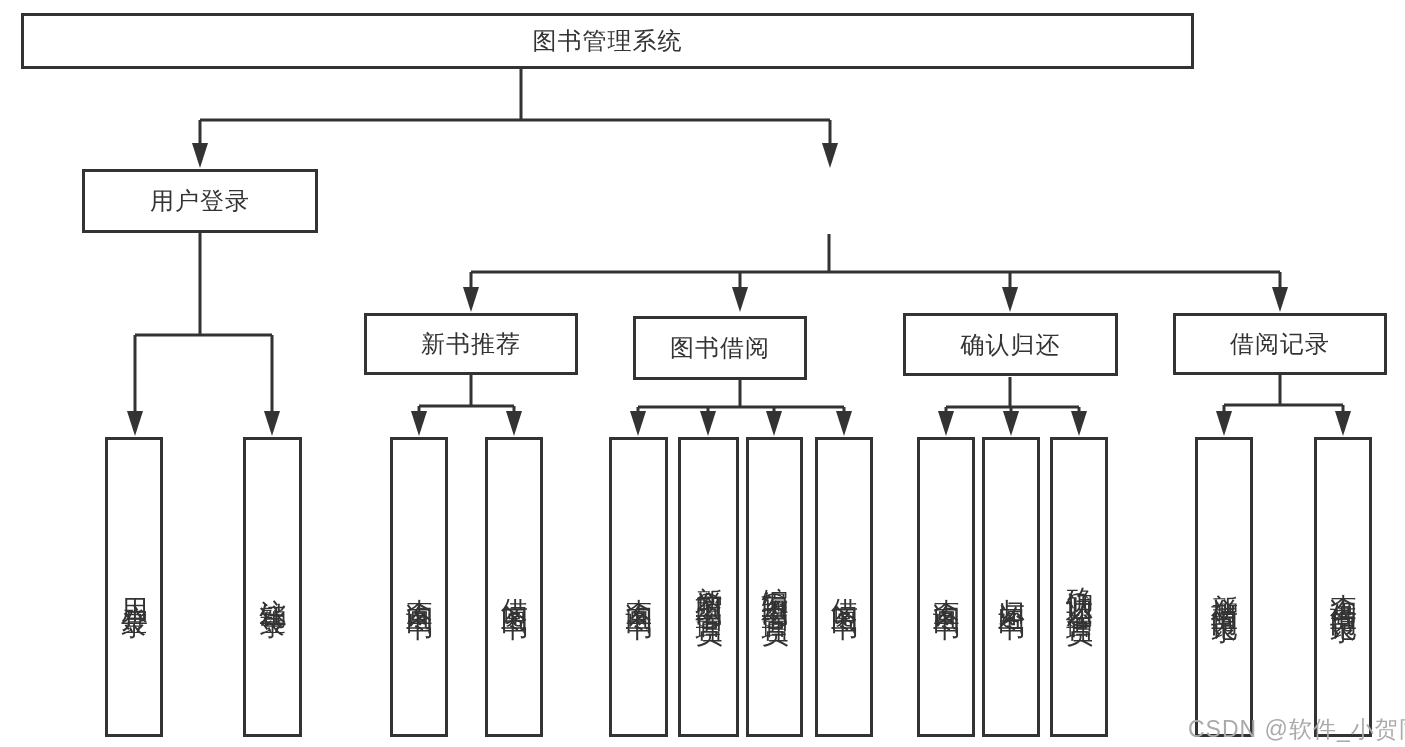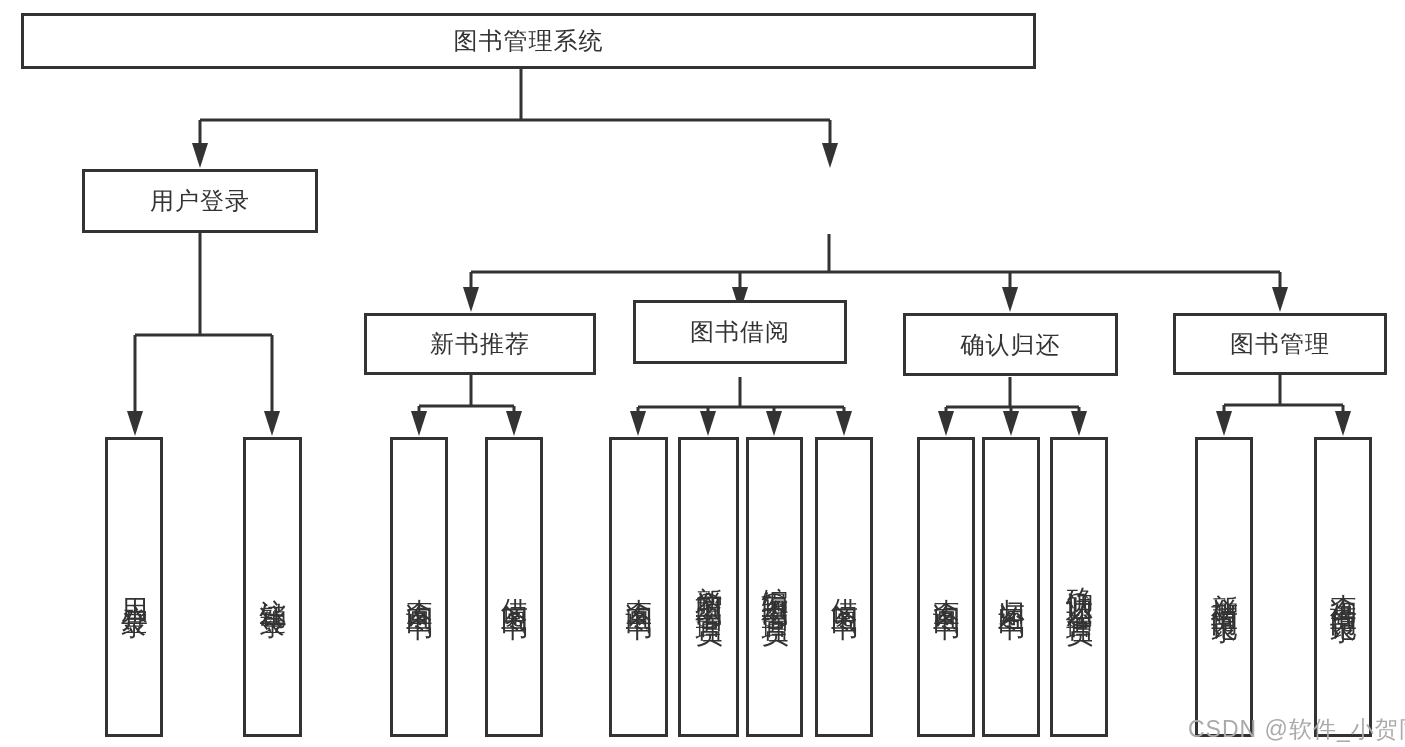--- a/index.html
+++ b/index.html
@@ -70,39 +70,39 @@
       <line x1="1011" y1="407" x2="1011" y2="418" stroke="#333333" stroke-width="3"></line>
       <polygon points="1003,411 1019,411 1011,436" fill="#333333"></polygon>
       <line x1="1079" y1="407" x2="1079" y2="418" stroke="#333333" stroke-width="3"></line>
       <polygon points="1071,411 1087,411 1079,436" fill="#333333"></polygon>
       <line x1="1224" y1="405" x2="1224" y2="418" stroke="#333333" stroke-width="3"></line>
       <polygon points="1216,411 1232,411 1224,436" fill="#333333"></polygon>
       <line x1="1343" y1="405" x2="1343" y2="418" stroke="#333333" stroke-width="3"></line>
       <polygon points="1335,411 1351,411 1343,436" fill="#333333"></polygon>
     </svg>
 
-  <div class="box hbox" style="left:21px;top:13px;width:1015px;height:56px">
+  <div class="box hbox" style="left:21px;top:13px;width:1173px;height:56px">
     <span class="lbl">图书管理系统</span>
   </div>
 
   <div class="box hbox" style="left:82px;top:169px;width:236px;height:64px">
     <span class="lbl">用户登录</span>
   </div>
 
-  <div class="box hbox" style="left:364px;top:313px;width:232px;height:62px">
+  <div class="box hbox" style="left:364px;top:313px;width:214px;height:62px">
     <span class="lbl">新书推荐</span>
   </div>
-  <div class="box hbox" style="left:633px;top:300px;width:214px;height:64px">
+  <div class="box hbox" style="left:633px;top:316px;width:174px;height:64px">
     <span class="lbl">图书借阅</span>
   </div>
   <div class="box hbox" style="left:903px;top:313px;width:215px;height:63px">
     <span class="lbl">确认归还</span>
   </div>
   <div class="box hbox" style="left:1173px;top:313px;width:214px;height:62px">
-    <span class="lbl">图书管理</span>
+    <span class="lbl">借阅记录</span>
   </div>
 
   <div class="box vbox" style="left:105px;top:437px;width:58px;height:300px">
     <span class="lbl">用户登录</span>
   </div>
   <div class="box vbox" style="left:243px;top:437px;width:59px;height:300px">
     <span class="lbl">注销登录</span>
   </div>
 
   <div class="box vbox" style="left:390px;top:437px;width:58px;height:300px">

